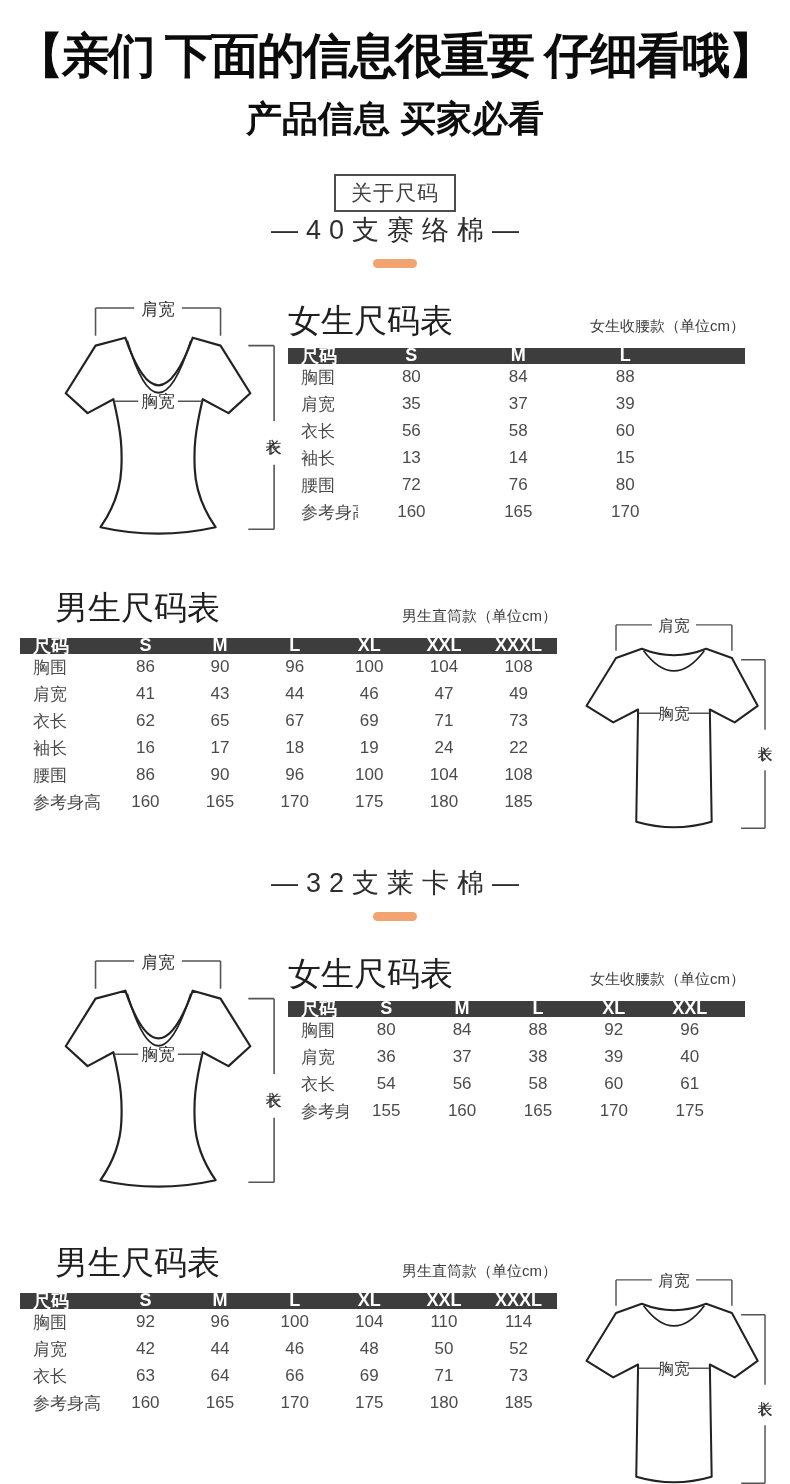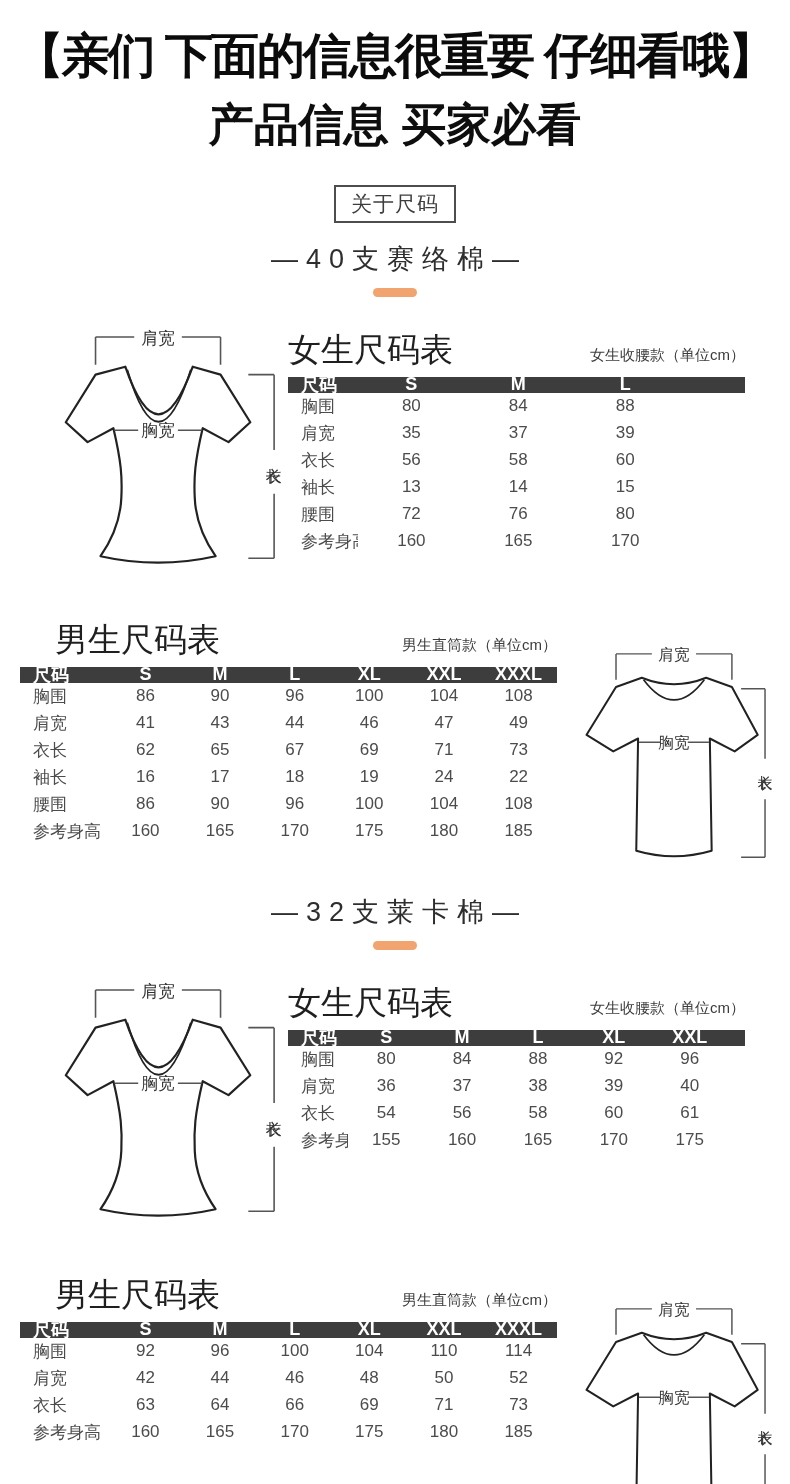--- a/index.html
+++ b/index.html
@@ -6,29 +6,29 @@
   body{
     width:790px;height:1484px;overflow:hidden;background:#ffffff;
     font-family:"Liberation Sans","DejaVu Sans",sans-serif;color:#333;
     position:relative;
   }
   .main-title{
     margin-top:28px;text-align:center;font-size:48px;font-weight:900;
     color:#0b0b0b;letter-spacing:-2px;line-height:1.15;white-space:nowrap;
   }
   .subtitle{
-    margin-top:12px;text-align:center;font-size:45px;font-weight:900;color:#0e0e0e;
+    margin-top:12px;text-align:center;font-size:36px;font-weight:900;color:#0e0e0e;
   }
   .badge-wrap{margin-top:30px;text-align:center;}
   .badge{
     display:inline-block;border:2px solid #4d4d4d;padding:3px 15px;
     font-size:21px;color:#3d3d3d;letter-spacing:1px;font-family:Liberation Serif, serif;
   }
   .section-heading{
-    margin-top:18px;text-align:center;font-size:27px;color:#2e2e2e;
+    text-align:center;font-size:27px;color:#2e2e2e;
     font-weight:500;letter-spacing:8px;padding-left:8px;
   }
   .accent-bar{
     width:44px;height:9px;border-radius:5px;background:#F2A470;margin:11px auto 0;
   }
   
   .sec-women{display:flex;padding:16px 45px 0 38px;align-items:flex-start;}
   .shirt-col{width:250px;flex:0 0 250px;}
   .tbl-col{flex:1;min-width:0;padding-top:20px;}
   .blk-head{display:flex;justify-content:space-between;align-items:flex-end;gap:36px;}
@@ -39,21 +39,21 @@
   .trow.thead{background:#3d3d3d;height:16px;}
   .tcell{text-align:center;font-size:17px;color:#4c4c4c;overflow:hidden;white-space:nowrap;}
   .thead .tcell{color:#ffffff;font-weight:bold;font-size:18px;}
   .tcell.first{text-align:left;padding-left:13px;}
   
   .sec-men{display:flex;padding-left:20px;align-items:flex-start;}
   .sec-men-40{margin-top:22px;}
   .sec-men-32{margin-top:24px;}
   .men-tbl-col{width:537px;flex:0 0 537px;}
   .men-head{display:flex;justify-content:space-between;align-items:flex-end;}
-  .men-head .blk-title{padding-left:35px;}
+  .men-head .blk-title{padding-left:35px;font-family:Liberation Mono, monospace;}
   .shirt-col-men{flex:1;display:flex;justify-content:center;padding-top:18px;}
   .hd2{margin-top:12px;}
   svg text{font-family:"Liberation Sans","DejaVu Sans",sans-serif;}
   .vtext{writing-mode:vertical-rl;text-orientation:upright;}
 </style>
 </head>
 <body>
 
 <div class="main-title">【亲们 下面的信息很重要 仔细看哦】</div>
 <div class="subtitle">产品信息 买家必看</div>

